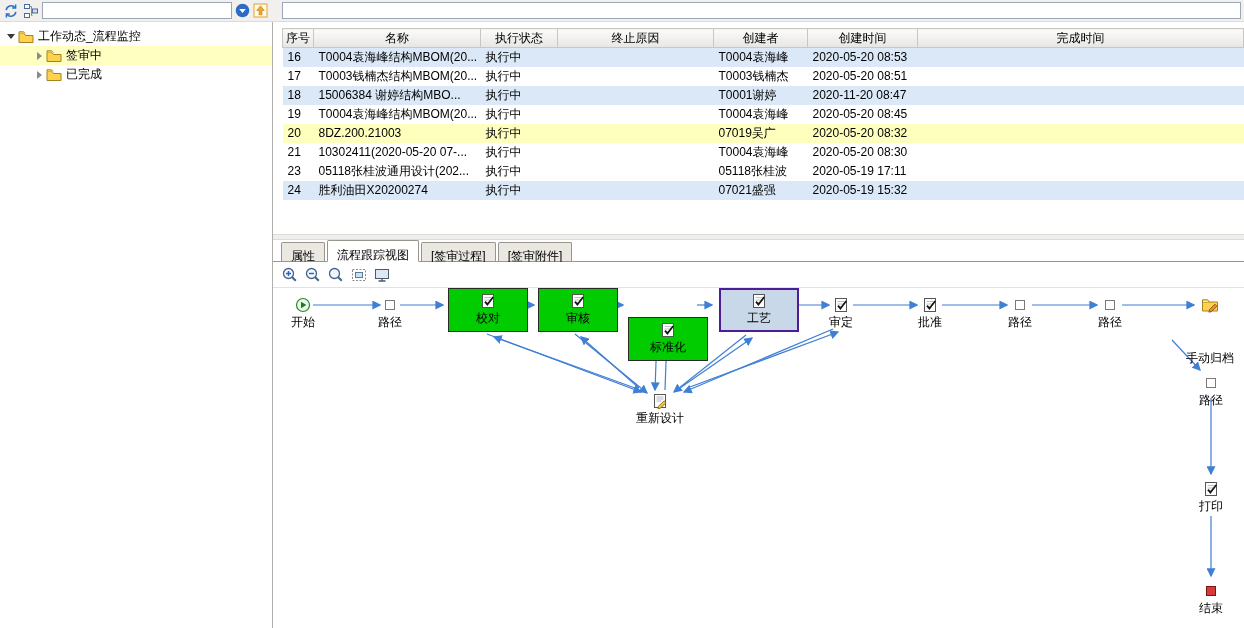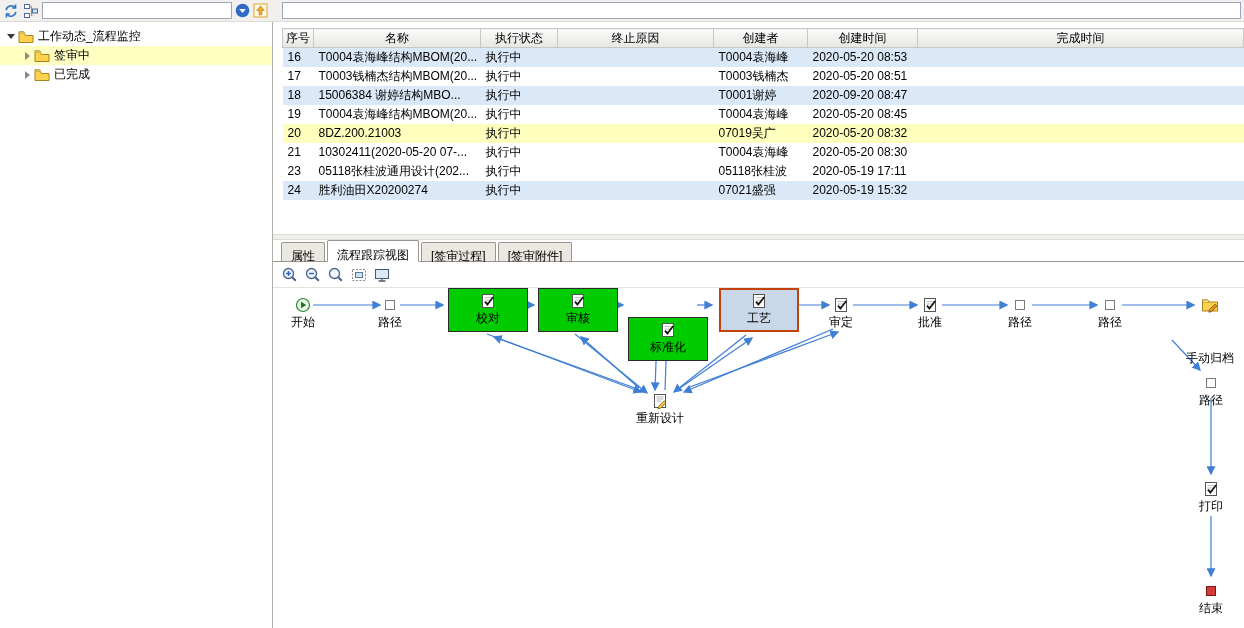--- a/index.html
+++ b/index.html
@@ -14,21 +14,21 @@
 .topbar-right{flex:1;padding:0 3px 0 9px;}
 .wide-input{width:100%;height:17px;border:1px solid #9aa7b8;background:#fff;padding:0 3px;font-size:12px;font-family:inherit;}
 .main{display:flex;height:606px;}
 .tree-panel{width:273px;flex:none;border-right:1px solid #b0aeaa;background:#fff;padding-top:5px;}
 .tree-row{height:19px;display:flex;align-items:center;cursor:default;}
 .tree-row .caret{width:14px;display:flex;justify-content:center;align-items:center;}
 .tri-down{width:0;height:0;border-left:4px solid transparent;border-right:4px solid transparent;border-top:5px solid #3a3a3a;}
 .tri-right{width:0;height:0;border-top:4px solid transparent;border-bottom:4px solid transparent;border-left:5px solid #8a8a8a;}
 .tree-row .t-label{margin-left:4px;white-space:nowrap;}
 .tree-row.root{padding-left:4px;}
-.tree-row.child{padding-left:20px;}
+.tree-row.child{padding-left:32px;}
 .tree-row.selected{background:var(--tree-selected,#ffffc2);}
 .right{flex:1;min-width:0;display:flex;flex-direction:column;background:#fff;}
 .table-area{height:212px;flex:none;padding:6px 0 0 9px;overflow:hidden;}
 table.grid{border-collapse:collapse;table-layout:fixed;width:100%;}
 table.grid th{height:19px;font-weight:normal;background:linear-gradient(#fbfbfa,#e7e6e3);border:1px solid #c9c7c3;border-left:none;overflow:hidden;white-space:nowrap;font-size:12px;}
 table.grid th:first-child{border-left:1px solid #c9c7c3;}
 table.grid td{height:19px;padding:0 5px;overflow:hidden;white-space:nowrap;font-size:12px;}
 tr.alt{background:var(--row-alt,#dbe8f7);}
 tr.selected{background:var(--row-selected,#ffffbd);}
 .hsplitter{height:6px;flex:none;background:#f0efed;border-top:1px solid #dedcd8;border-bottom:1px solid #dedcd8;}
@@ -37,21 +37,21 @@
 .tab.active{height:22px;line-height:21px;background:#fff;margin-bottom:-1px;border-bottom:1px solid #fff;}
 .flow-toolbar{height:26px;flex:none;display:flex;align-items:center;gap:3px;padding-left:7px;background:#fff;border-bottom:1px solid #e4e2de;}
 .tool-btn{width:20px;height:20px;display:flex;align-items:center;justify-content:center;cursor:pointer;}
 .canvas{position:relative;flex:1;background:#fff;overflow:hidden;}
 .arrows{position:absolute;left:0;top:0;width:100%;height:100%;}
 .flow-line{stroke:var(--arrow,#3f7fd4);stroke-width:1.2;}
 #nodes{position:absolute;left:0;top:0;width:100%;height:100%;}
 .node{position:absolute;width:70px;display:flex;flex-direction:column;align-items:center;}
 .node .label,.box-node .label{margin-top:1px;white-space:nowrap;font-size:12px;}
 .box-node{position:absolute;width:80px;height:44px;display:flex;flex-direction:column;align-items:center;justify-content:center;background:var(--task-green,#00cc00);border:1px solid #2a2a2a;cursor:pointer;}
-.box-node.current{background:var(--task-current,#c9d8e8);border:2px solid #c2410c;}
+.box-node.current{background:var(--task-current,#c9d8e8);border:2px solid #4c1d95;}
 .icon{display:flex;align-items:center;justify-content:center;height:16px;}
 </style>
 </head>
 <body>
 
 <div class="app">
   <div class="topbar">
     <div class="topbar-left">
       <span class="icon-btn">
           <svg width="16" height="16">
@@ -171,21 +171,21 @@
                 <td>T0003钱楠杰</td>
                 <td>2020-05-20 08:51</td>
                 <td></td>
               </tr>
               <tr class="alt">
                 <td>18</td>
                 <td>15006384  谢婷结构MBO...</td>
                 <td>执行中</td>
                 <td></td>
                 <td>T0001谢婷</td>
-                <td>2020-09-20 08:47</td>
+                <td>2020-11-20 08:47</td>
                 <td></td>
               </tr>
               <tr>
                 <td>19</td>
                 <td>T0004袁海峰结构MBOM(20...</td>
                 <td>执行中</td>
                 <td></td>
                 <td>T0004袁海峰</td>
                 <td>2020-05-20 08:45</td>
                 <td></td>

